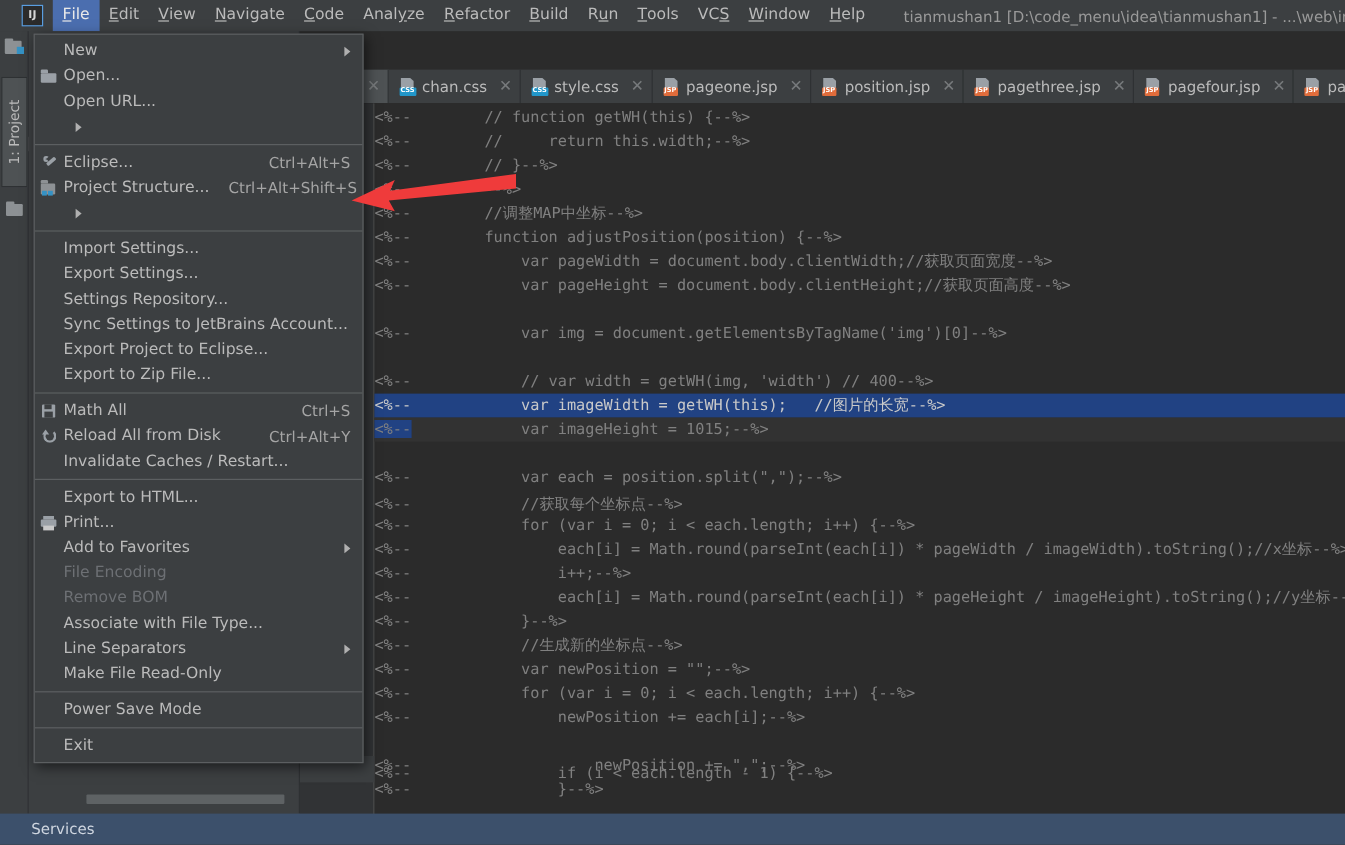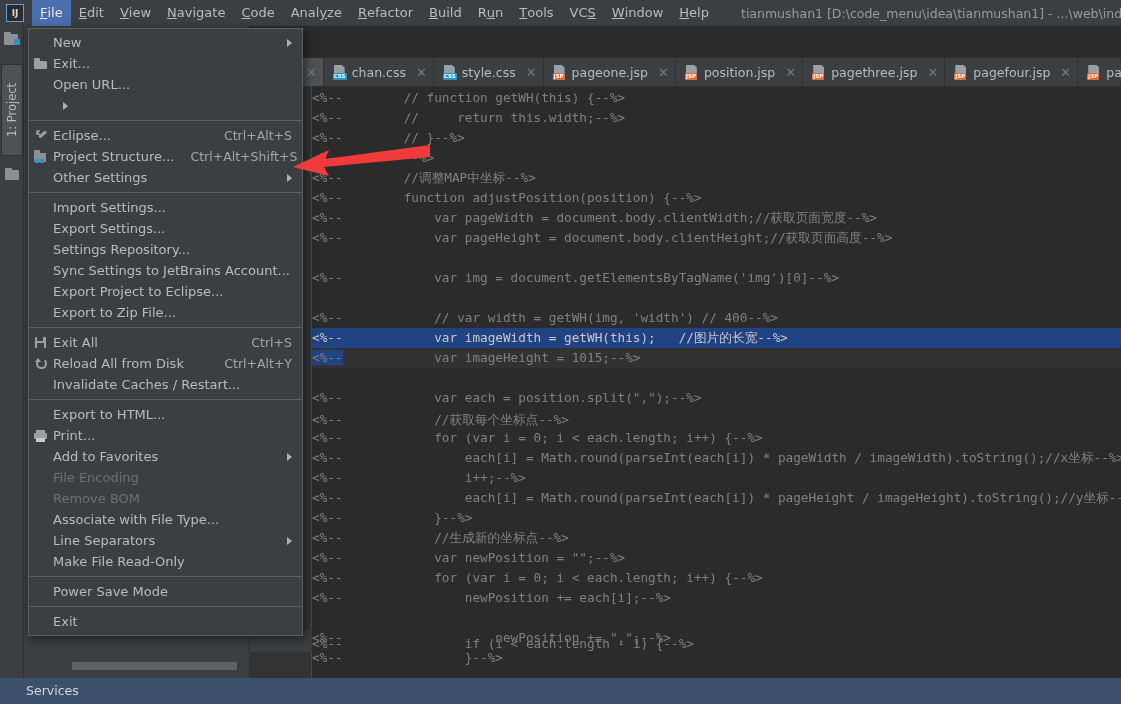--- a/index.html
+++ b/index.html
@@ -10,21 +10,21 @@
     overflow: hidden;
   }
   #app { position: relative; width: 1121px; height: 704px; }
 
   
   .menubar {
     position: absolute; left: 0; top: 0; width: 1121px; height: 26px;
     background: #3c3f41; display: flex; align-items: center;
   }
   .ij-logo {
-    width: 18px; height: 18px; margin-left: 6px; margin-right: 8px;
+    width: 18px; height: 18px; margin-left: 18px; margin-right: 8px;
     border: 1px solid #5a9ee0; background: #2b2b2b;
     display: flex; align-items: center; justify-content: center;
     font-size: 9px; color: #d6d6d6; font-weight: bold;
     font-family: "DejaVu Sans", sans-serif; flex: none;
   }
   .menu-item {
     padding: 4px 8px; font-size: 13px; color: #bbbbbb; white-space: nowrap;
     line-height: 18px; height: 26px; display: flex; align-items: center;
   }
   .menu-item.active { background: #4b6eaf; color: #e9e9e9; }
@@ -416,21 +416,21 @@
     <span class="svc">Services</span>
   </div>
 
   <div class="popup" id="popup">
       <div class="mrow">
         <span class="mlabel">New</span>
         <span class="chev"></span>
       </div>
       <div class="mrow">
         <span class="micon"><span class="ic-folder"><span class="t"></span><span class="b"></span></span></span>
-        <span class="mlabel">Exit...</span>
+        <span class="mlabel">Open...</span>
       </div>
       <div class="mrow">
         <span class="mlabel">Open URL...</span>
       </div>
       <div class="mrow">
         <span class="chev"></span>
       </div>
       <div class="msep"></div>
       <div class="mrow">
         <span class="micon">
@@ -441,21 +441,20 @@
         </span>
         <span class="mlabel">Eclipse...</span>
         <span class="mshort">Ctrl+Alt+S</span>
       </div>
       <div class="mrow">
         <span class="micon"><span class="ic-prjstruct"><span class="t"></span><span class="b"></span><span class="d2"></span><span class="d1"></span></span></span>
         <span class="mlabel">Project Structure...</span>
         <span class="mshort">Ctrl+Alt+Shift+S</span>
       </div>
       <div class="mrow">
-        <span class="mlabel">Other Settings</span>
         <span class="chev"></span>
       </div>
       <div class="msep"></div>
       <div class="mrow">
         <span class="mlabel">Import Settings...</span>
       </div>
       <div class="mrow">
         <span class="mlabel">Export Settings...</span>
       </div>
       <div class="mrow">
@@ -466,21 +465,21 @@
       </div>
       <div class="mrow">
         <span class="mlabel">Export Project to Eclipse...</span>
       </div>
       <div class="mrow">
         <span class="mlabel">Export to Zip File...</span>
       </div>
       <div class="msep"></div>
       <div class="mrow">
         <span class="micon"><span class="ic-save"><span class="o"></span><span class="i"></span><span class="i2"></span></span></span>
-        <span class="mlabel">Exit All</span>
+        <span class="mlabel">Math All</span>
         <span class="mshort">Ctrl+S</span>
       </div>
       <div class="mrow">
         <span class="micon">
           <span class="ic-reload"></span>
         </span>
         <span class="mlabel">Reload All from Disk</span>
         <span class="mshort">Ctrl+Alt+Y</span>
       </div>
       <div class="mrow">

